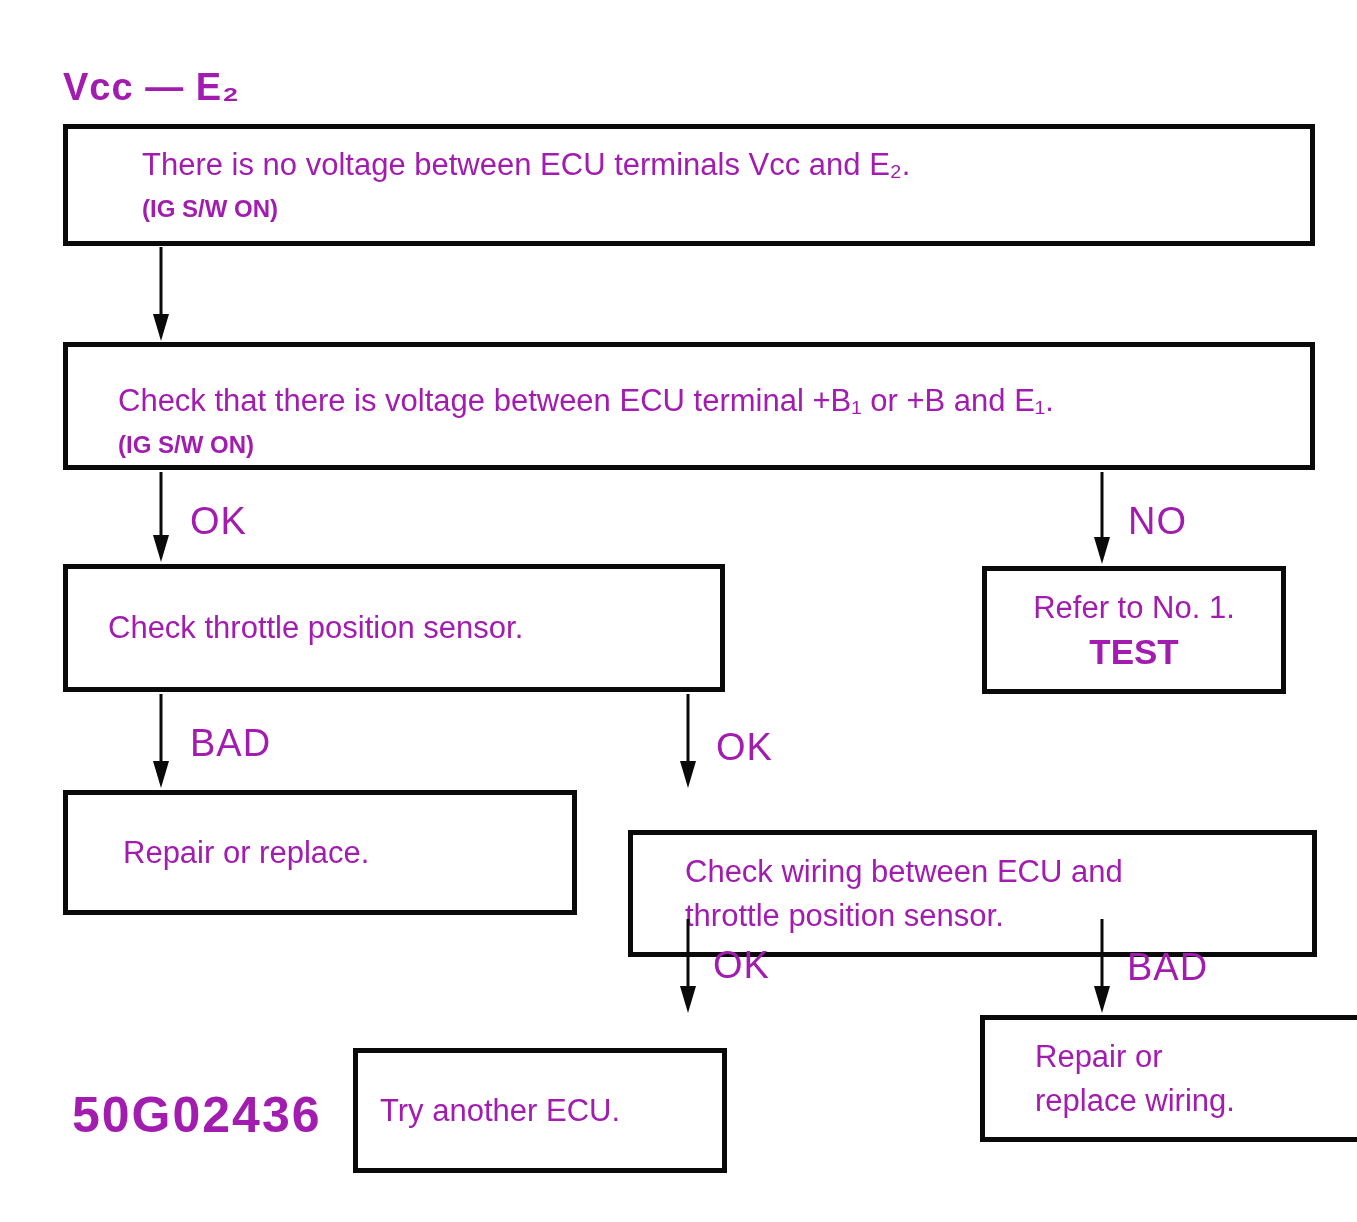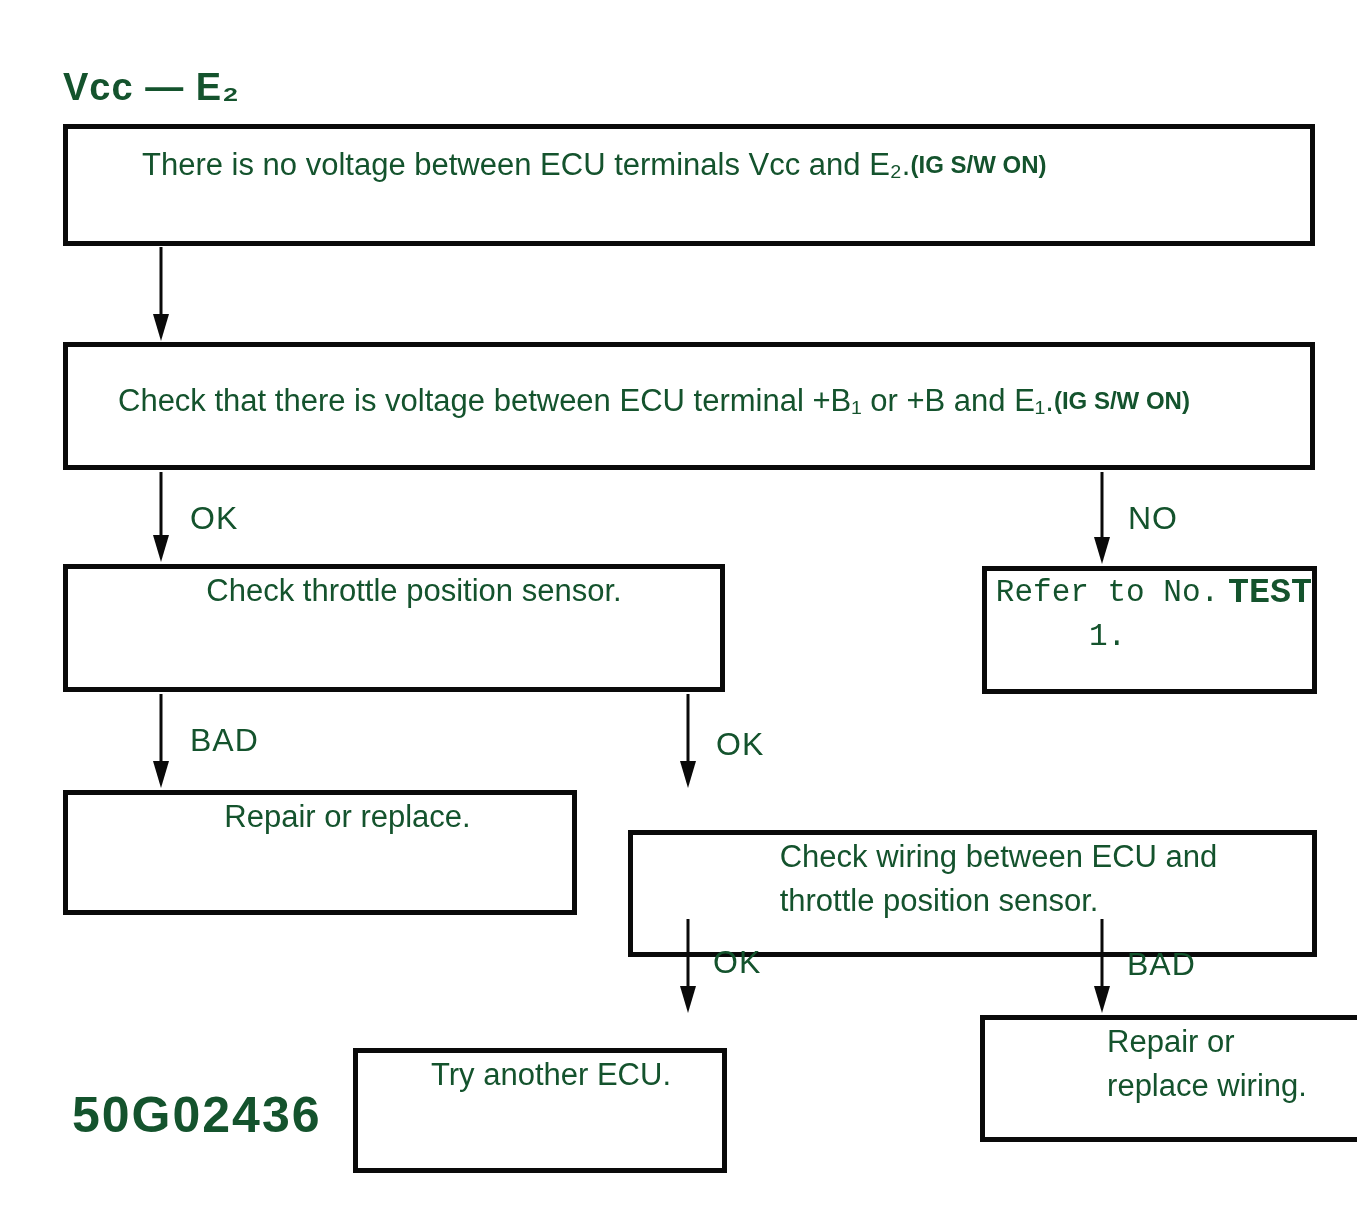--- a/index.html
+++ b/index.html
@@ -5,56 +5,56 @@
   html, body {
     margin: 0;
     padding: 0;
     background: #ffffff;
   }
   #canvas {
     position: relative;
     width: 1357px;
     height: 1222px;
     background: #ffffff;
-    color: #14532d;
+    color: #a21caf;
     font-family: "Liberation Sans", "DejaVu Sans", sans-serif;
     overflow: hidden;
   }
   .title {
     position: absolute;
     left: 63px;
     top: 66px;
     font-size: 38px;
     font-weight: bold;
     letter-spacing: 1px;
   }
   .node {
     position: absolute;
     border: 5px solid #0a0a0a;
     box-sizing: border-box;
     background: #ffffff;
     display: flex;
-    flex-direction: row;
+    flex-direction: column;
     justify-content: center;
   }
   .node .txt {
     font-size: 31px;
     line-height: 44px;
     white-space: pre-line;
   }
   .node .note {
     font-size: 24px;
     line-height: 44px;
     font-weight: bold;
   }
   .top-align { justify-content: flex-start; padding-top: 14px; }
   .centered  { text-align: center; }
   .edge-label {
     position: absolute;
-    font-size: 32px;
+    font-size: 38px;
     letter-spacing: 1px;
   }
   .arrow { position: absolute; }
   .arrow .line {
     position: absolute;
     top: 0;
     left: 50%;
     transform: translateX(-50%);
     width: 3px;
     background: #0a0a0a;
@@ -110,21 +110,21 @@
   <div class="arrow" style="left:1087px; top:472px; width:30px; height:92px;">
     <div class="line" style="height:68px;"></div>
     <div class="head"></div>
   </div>
   <div class="edge-label" style="left:1128px; top:500px;">NO</div>
 
   <div class="node" style="left:63px; top:564px; width:662px; height:128px; padding-left:40px;">
     <div class="txt">Check throttle position sensor.</div>
   </div>
 
-  <div class="node centered" style="left:982px; top:566px; width:335px; height:128px;font-family:Liberation Mono, monospace;">
+  <div class="node centered" style="left:982px; top:566px; width:304px; height:128px;">
     <div class="txt">Refer to No. 1.</div>
     <div class="note" style="font-size:35px;">TEST</div>
   </div>
 
   <div class="arrow" style="left:146px; top:694px; width:30px; height:94px;">
     <div class="line" style="height:70px;"></div>
     <div class="head"></div>
   </div>
   <div class="edge-label" style="left:190px; top:722px;">BAD</div>
 

